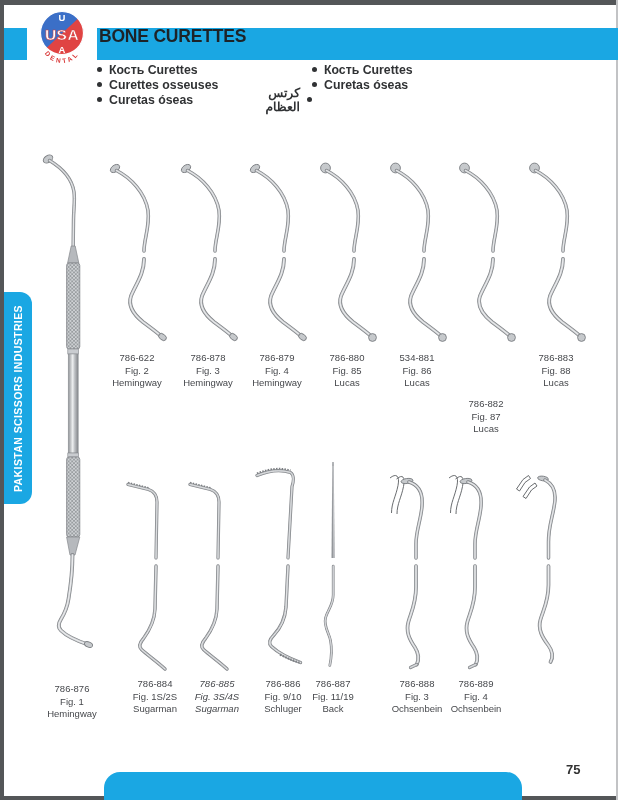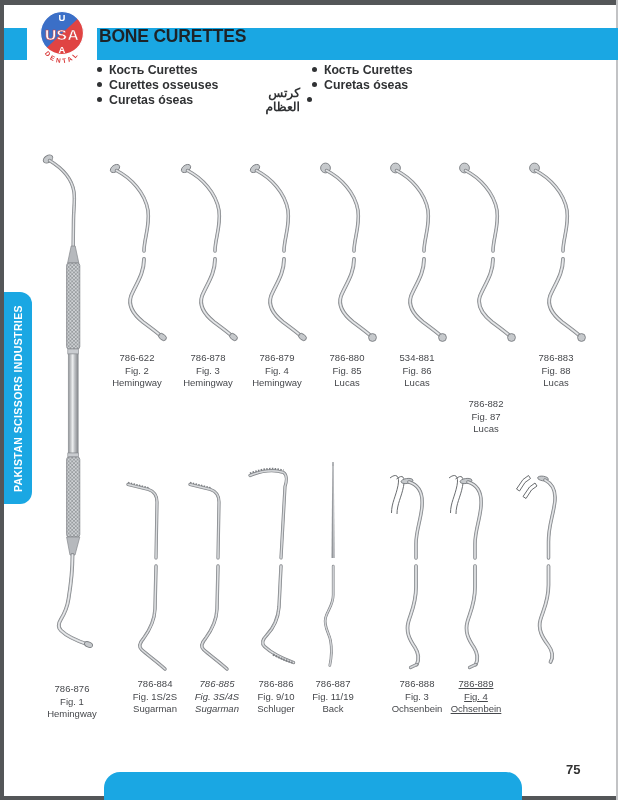--- a/index.html
+++ b/index.html
@@ -295,21 +295,21 @@
           <path d="M36,108 L35,151 C34.5,163 30,171.5 23.5,180.5 C19.5,185 18.5,188.5 21.5,191.5 C27.5,197 37.5,204 45,211" fill="none" stroke="#7f8286" stroke-width="3.4000000000000004" stroke-linecap="round"></path>
           <path d="M36,108 L35,151 C34.5,163 30,171.5 23.5,180.5 C19.5,185 18.5,188.5 21.5,191.5 C27.5,197 37.5,204 45,211" fill="none" stroke="#b4b7ba" stroke-width="2.2" stroke-linecap="round"></path>
           <path d="M36,108 L35,151 C34.5,163 30,171.5 23.5,180.5 C19.5,185 18.5,188.5 21.5,191.5 C27.5,197 37.5,204 45,211" fill="none" stroke="#e9eaec" stroke-width="1.0000000000000002" stroke-linecap="round"></path>
         </svg>
         <div class="ilabel" style="top: 220px;">
     <div>786-885</div>
     <div>Fig. 3S/4S</div>
     <div>Sugarman</div>
         </div>
       </div>
-      <div class="inst" style="left: 276px; top: 458px; text-decoration: underline;">
+      <div class="inst" style="left: 283px; top: 458px; text-decoration: underline;">
         <svg width="70" height="215" viewBox="0 0 70 215">
           <path d="M9,15.5 C21,10.5 33,9.5 42.5,12.5" fill="none" stroke="#7b7e82" stroke-width="2" stroke-dasharray="1.5,1.3"></path>
           <path d="M9,17.5 C21,12.5 33,11.5 42.5,14.5 C45.8,16.5 46,22.5 44,28.5 L40,100" fill="none" stroke="#7f8286" stroke-width="3.2" stroke-linecap="round"></path>
           <path d="M9,17.5 C21,12.5 33,11.5 42.5,14.5 C45.8,16.5 46,22.5 44,28.5 L40,100" fill="none" stroke="#b4b7ba" stroke-width="2" stroke-linecap="round"></path>
           <path d="M9,17.5 C21,12.5 33,11.5 42.5,14.5 C45.8,16.5 46,22.5 44,28.5 L40,100" fill="none" stroke="#e9eaec" stroke-width="0.8" stroke-linecap="round"></path>
           <path d="M40,108 L38,149 C37,161.5 33,169.5 25.5,177.5 C21.5,181.5 20.5,185.5 23.5,188.5 C31,195.5 44,201.5 52.5,204.5" fill="none" stroke="#7f8286" stroke-width="3.4000000000000004" stroke-linecap="round"></path>
           <path d="M40,108 L38,149 C37,161.5 33,169.5 25.5,177.5 C21.5,181.5 20.5,185.5 23.5,188.5 C31,195.5 44,201.5 52.5,204.5" fill="none" stroke="#b4b7ba" stroke-width="2.2" stroke-linecap="round"></path>
           <path d="M40,108 L38,149 C37,161.5 33,169.5 25.5,177.5 C21.5,181.5 20.5,185.5 23.5,188.5 C31,195.5 44,201.5 52.5,204.5" fill="none" stroke="#e9eaec" stroke-width="1.0000000000000002" stroke-linecap="round"></path>
           <path d="M32,196.5 C40,200.8 47.5,203.3 52.5,204.8" fill="none" stroke="#7b7e82" stroke-width="2" stroke-dasharray="1.5,1.3"></path>
         </svg>
@@ -362,21 +362,21 @@
           <path d="M27,24 C37,27 41,36 40,48 C39,62 34,72 34,86 L34,100" fill="none" stroke="#7f8286" stroke-width="3.5" stroke-linecap="round"></path>
           <path d="M27,24 C37,27 41,36 40,48 C39,62 34,72 34,86 L34,100" fill="none" stroke="#b4b7ba" stroke-width="2.3" stroke-linecap="round"></path>
           <path d="M27,24 C37,27 41,36 40,48 C39,62 34,72 34,86 L34,100" fill="none" stroke="#e9eaec" stroke-width="1.0999999999999999" stroke-linecap="round"></path>
           <path d="M34,108 L34,129 C34,145 29.5,153.5 26.5,163.5 C23.5,173.5 27.5,181.5 33,189.5 C36.5,195 37.5,200.5 34.8,206.5" fill="none" stroke="#7f8286" stroke-width="3.7" stroke-linecap="round"></path>
           <path d="M34,108 L34,129 C34,145 29.5,153.5 26.5,163.5 C23.5,173.5 27.5,181.5 33,189.5 C36.5,195 37.5,200.5 34.8,206.5" fill="none" stroke="#b4b7ba" stroke-width="2.5" stroke-linecap="round"></path>
           <path d="M34,108 L34,129 C34,145 29.5,153.5 26.5,163.5 C23.5,173.5 27.5,181.5 33,189.5 C36.5,195 37.5,200.5 34.8,206.5" fill="none" stroke="#e9eaec" stroke-width="1.3" stroke-linecap="round"></path>
           <path d="M34.8,206.5 L28.5,209.5" fill="none" stroke="#7f8286" stroke-width="3.2" stroke-linecap="round"></path>
           <path d="M34.8,206.5 L28.5,209.5" fill="none" stroke="#b4b7ba" stroke-width="2" stroke-linecap="round"></path>
           <path d="M34.8,206.5 L28.5,209.5" fill="none" stroke="#e9eaec" stroke-width="0.8" stroke-linecap="round"></path>
         </svg>
-        <div class="ilabel" style="top: 220px; text-decoration: underline;">
+        <div class="ilabel" style="top: 220px;">
     <div>786-889</div>
     <div>Fig. 4</div>
     <div>Ochsenbein</div>
         </div>
       </div>
       <div class="inst" style="left: 546px; top: 458px;">
         <svg width="70" height="215" viewBox="0 0 70 215">
           <path d="M5.5,31 L12,21.5 L17.5,17.5 L19.5,20.5 L14,24.5 L8.5,33 Z" fill="none" stroke="#595c60" stroke-width="0.9" stroke-linejoin="round"></path>
           <path d="M12,38.5 L18.5,29 L24,25 L26,28 L20.5,32 L15,40.5 Z" fill="none" stroke="#595c60" stroke-width="0.9" stroke-linejoin="round"></path>
           <ellipse cx="32" cy="20.5" rx="5.4" ry="2.3" transform="rotate(8 32 20.5)" fill="#c6c9cc" stroke="#7b7e82" stroke-width="0.9"></ellipse>

